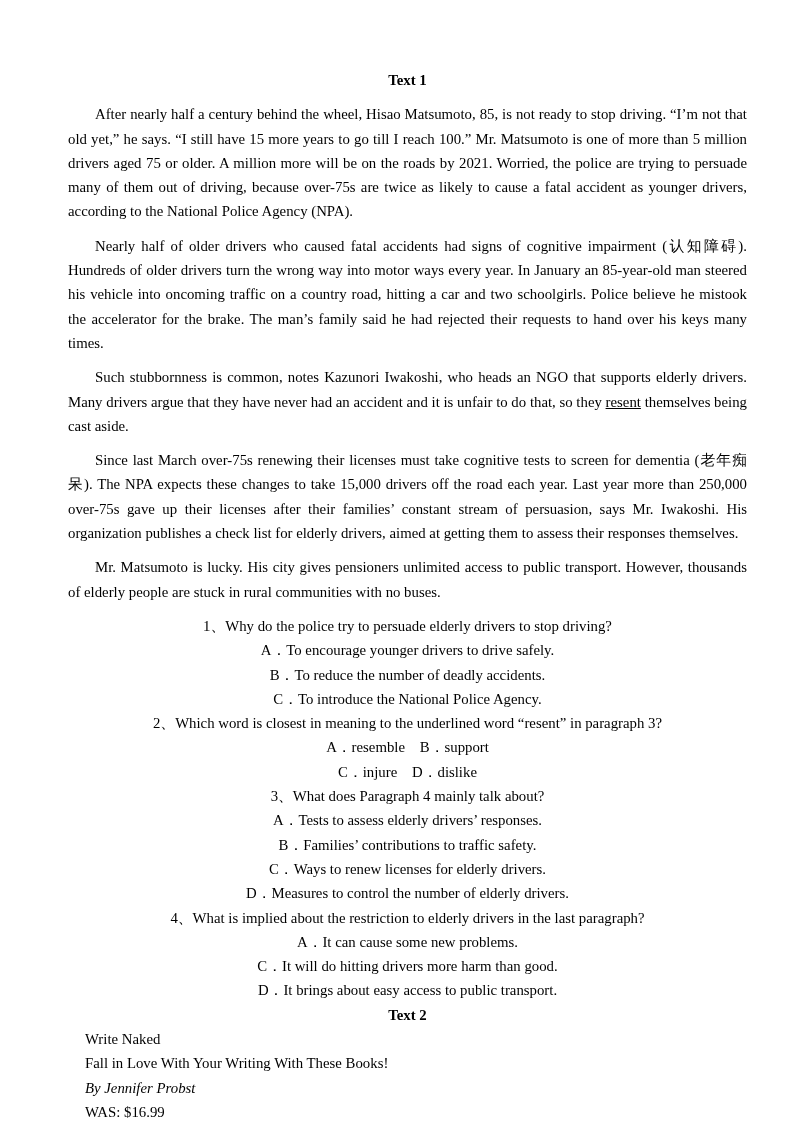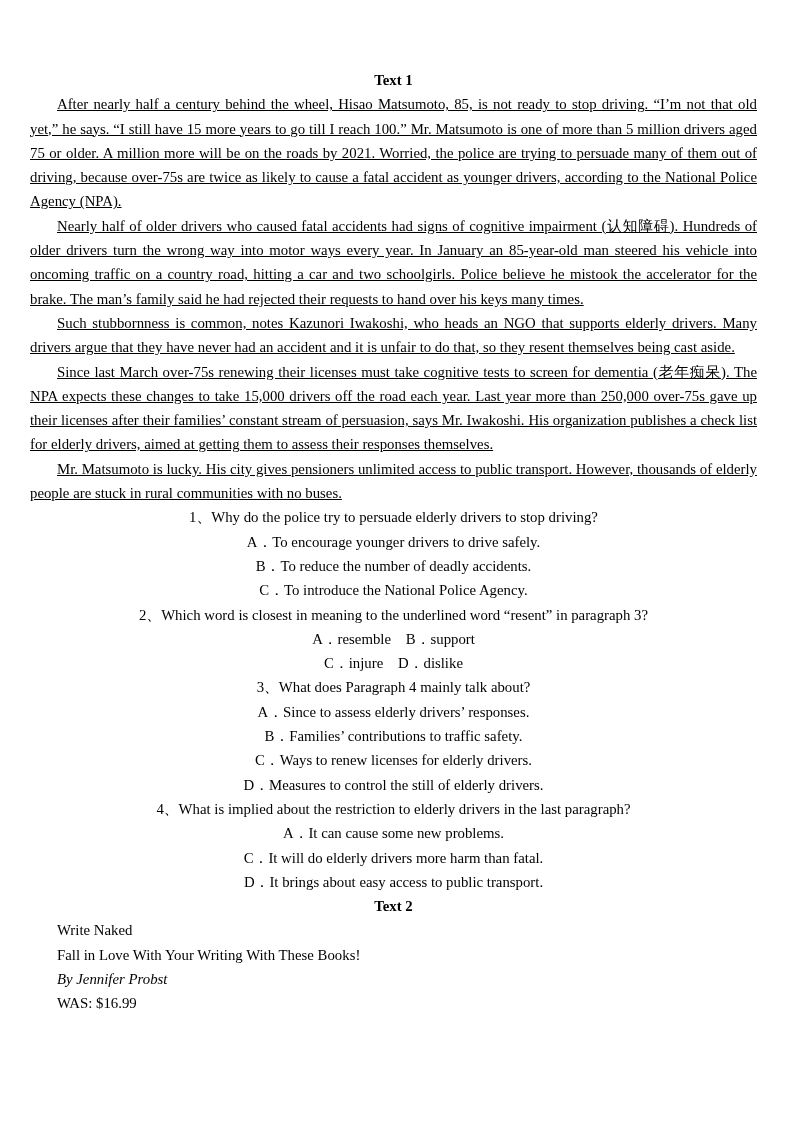--- a/index.html
+++ b/index.html
@@ -9,36 +9,35 @@
   }
   body {
     width: 794px;
     height: 1123px;
     overflow: hidden;
   }
   .page {
     box-sizing: border-box;
     width: 794px;
     height: 1123px;
-    padding: 68px 37px 0 30px;
+    padding: 68px 37px 0 58px;
     font-family: "Liberation Serif", "DejaVu Serif", serif;
     font-size: 14.8px;
     line-height: 24.3px;
     color: #000000;
   }
   .heading {
     text-align: center;
     font-weight: 700;
     margin: 0;
   }
   .para {
-    margin: 0;
+    margin: 10px;
     text-align: justify;
     text-indent: 27px;
-    text-decoration: underline;
   }
   .qline {
     margin: 0;
     text-align: center;
   }
   .t2line {
     margin: 0;
     padding-left: 27px;
   }
   .italic {
@@ -63,27 +62,27 @@
 
   <div>
     <p class="qline">1、Why do the police try to persuade elderly drivers to stop driving?</p>
     <p class="qline">A．To encourage younger drivers to drive safely.</p>
     <p class="qline">B．To reduce the number of deadly accidents.</p>
     <p class="qline">C．To introduce the National Police Agency.</p>
     <p class="qline">2、Which word is closest in meaning to the underlined word “resent” in paragraph 3?</p>
     <p class="qline">A．resemble　B．support</p>
     <p class="qline">C．injure　D．dislike</p>
     <p class="qline">3、What does Paragraph 4 mainly talk about?</p>
-    <p class="qline">A．Since to assess elderly drivers’ responses.</p>
+    <p class="qline">A．Tests to assess elderly drivers’ responses.</p>
     <p class="qline">B．Families’ contributions to traffic safety.</p>
     <p class="qline">C．Ways to renew licenses for elderly drivers.</p>
-    <p class="qline">D．Measures to control the still of elderly drivers.</p>
+    <p class="qline">D．Measures to control the number of elderly drivers.</p>
     <p class="qline">4、What is implied about the restriction to elderly drivers in the last paragraph?</p>
     <p class="qline">A．It can cause some new problems.</p>
-    <p class="qline">C．It will do elderly drivers more harm than fatal.</p>
+    <p class="qline">C．It will do hitting drivers more harm than good.</p>
     <p class="qline">D．It brings about easy access to public transport.</p>
   </div>
 
   <p class="heading">Text 2</p>
 
   <div>
     <p class="t2line">Write Naked</p>
     <p class="t2line">Fall in Love With Your Writing With These Books!</p>
     <p class="t2line italic">By Jennifer Probst</p>
     <p class="t2line">WAS: $16.99</p>

